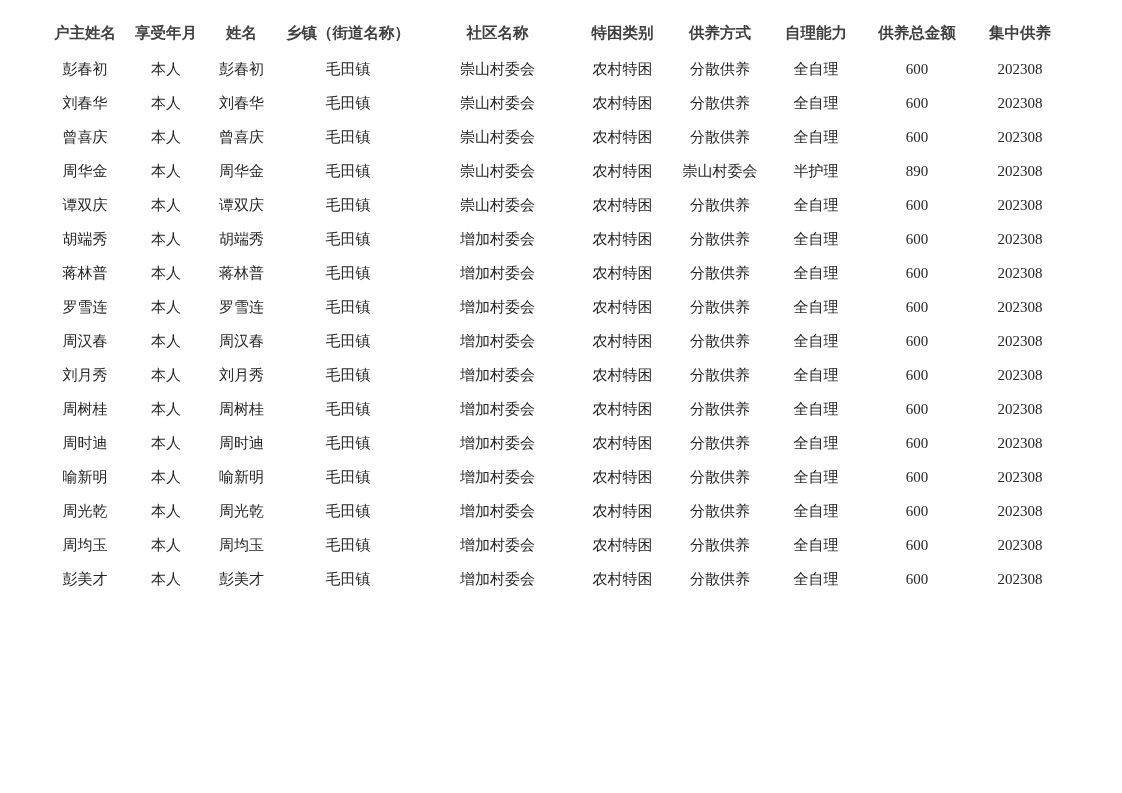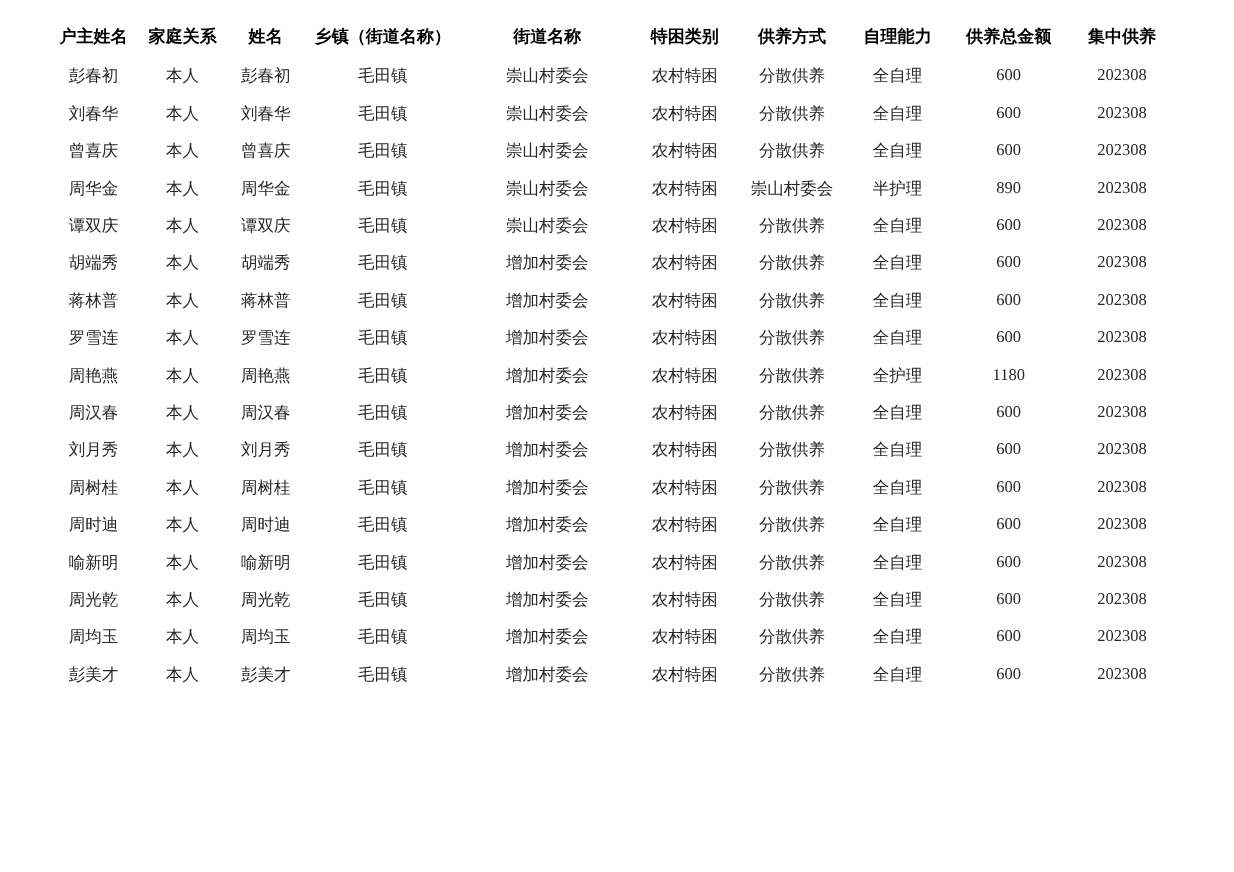--- a/index.html
+++ b/index.html
@@ -27,21 +27,21 @@
     vertical-align: middle;
     white-space: nowrap;
     overflow: visible;
   }
   .doc-table thead tr {
     height: 38px;
   }
   .doc-table th {
     font-weight: bold;
     font-size: 15.5px;
-    color: #000000;
+    color: #404040;
   }
   .doc-table tbody tr {
     height: 34px;
   }
   .doc-table td {
     font-size: 15px;
     font-weight: normal;
     color: #262626;
   }
 </style>
@@ -57,24 +57,24 @@
     <col style="width:155px">
     <col style="width:95px">
     <col style="width:100px">
     <col style="width:92px">
     <col style="width:110px">
     <col style="width:96px">
   </colgroup>
   <thead>
     <tr>
       <th>户主姓名</th>
-      <th>家庭关系</th>
+      <th>享受年月</th>
       <th>姓名</th>
       <th>乡镇（街道名称）</th>
-      <th>街道名称</th>
+      <th>社区名称</th>
       <th>特困类别</th>
       <th>供养方式</th>
       <th>自理能力</th>
       <th>供养总金额</th>
       <th>集中供养</th>
     </tr>
   </thead>
   <tbody>
       <tr>
         <td>彭春初</td>
@@ -166,32 +166,20 @@
         <td>罗雪连</td>
         <td>毛田镇</td>
         <td>增加村委会</td>
         <td>农村特困</td>
         <td>分散供养</td>
         <td>全自理</td>
         <td>600</td>
         <td>202308</td>
       </tr>
       <tr>
-        <td>周艳燕</td>
-        <td>本人</td>
-        <td>周艳燕</td>
-        <td>毛田镇</td>
-        <td>增加村委会</td>
-        <td>农村特困</td>
-        <td>分散供养</td>
-        <td>全护理</td>
-        <td>1180</td>
-        <td>202308</td>
-      </tr>
-      <tr>
         <td>周汉春</td>
         <td>本人</td>
         <td>周汉春</td>
         <td>毛田镇</td>
         <td>增加村委会</td>
         <td>农村特困</td>
         <td>分散供养</td>
         <td>全自理</td>
         <td>600</td>
         <td>202308</td>

